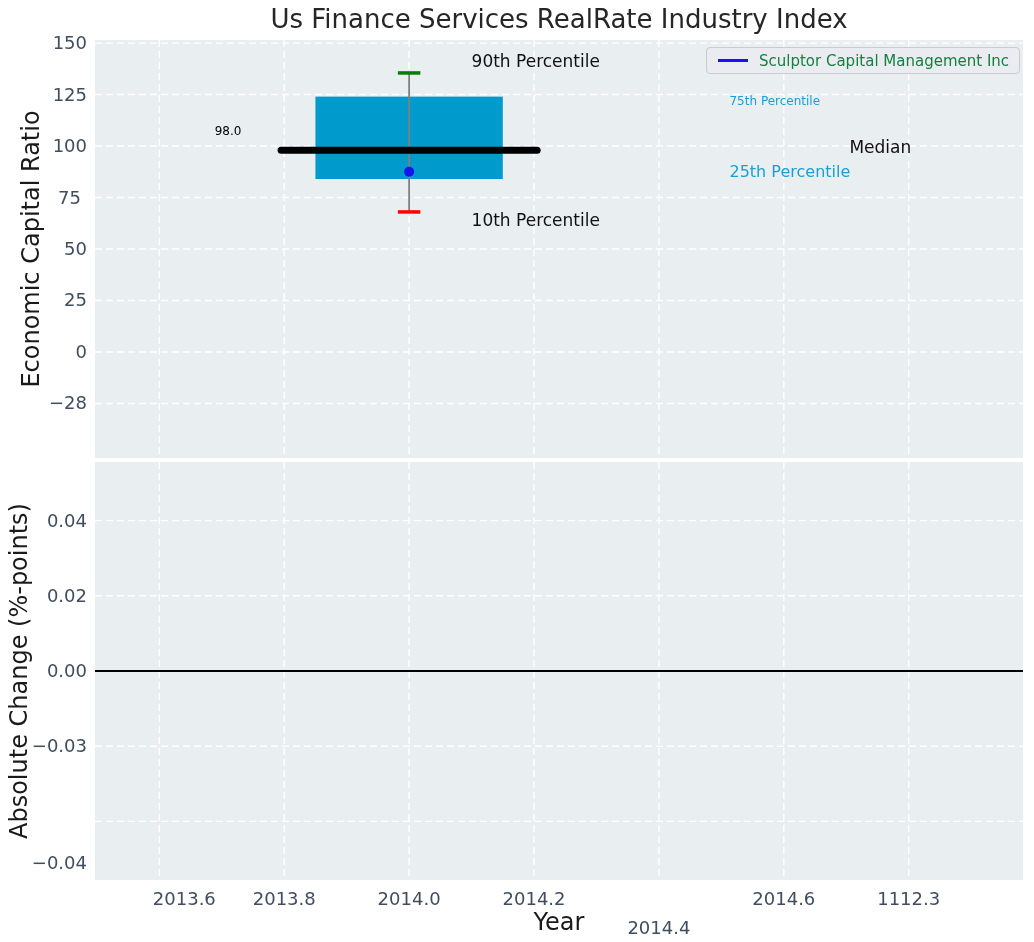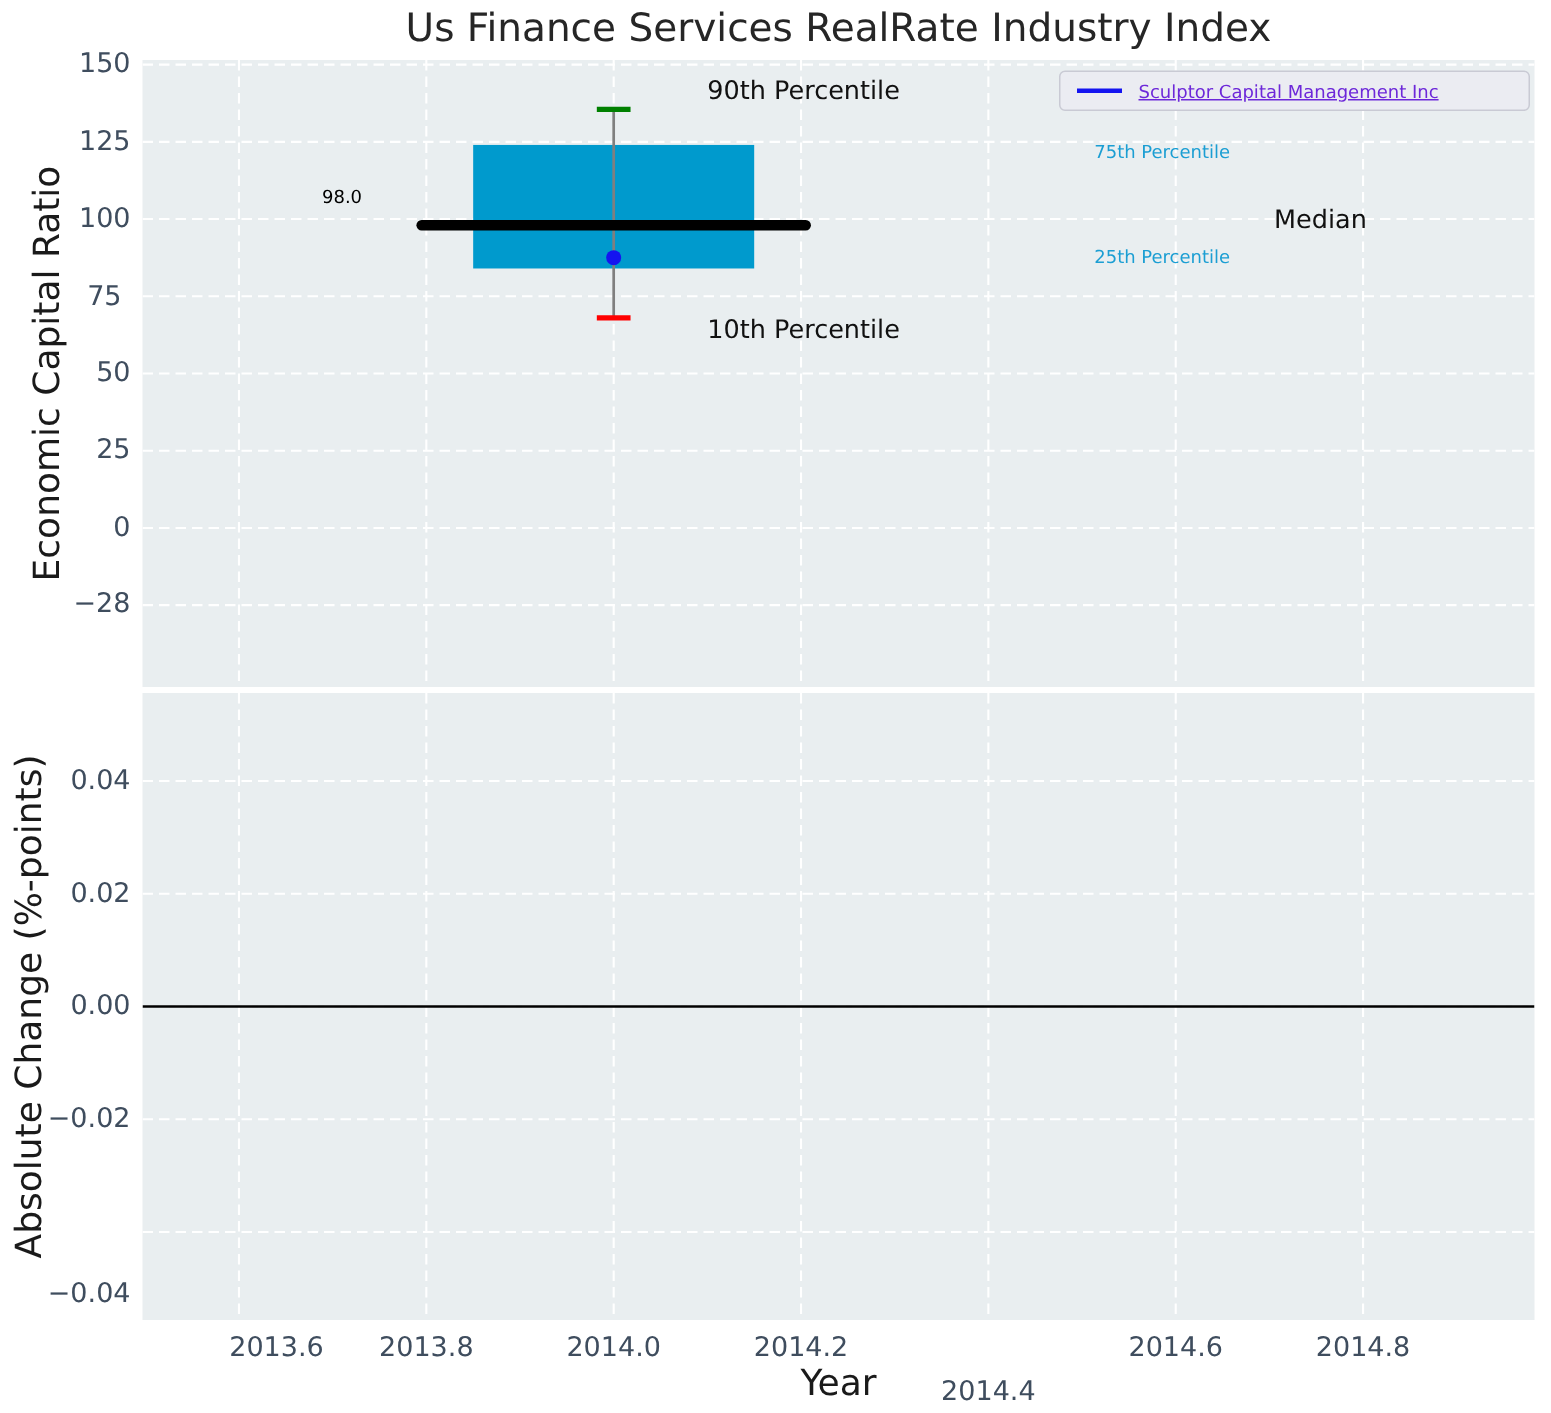--- a/index.html
+++ b/index.html
@@ -15,21 +15,21 @@
   #ylab-bottom{left:19px;top:671px;transform:translate(-50%,-50%) rotate(-90deg);}
   .xlab{position:absolute;left:559px;top:908px;transform:translateX(-50%);color:#1A1A1A;font-size:24px;}
   .tick{position:absolute;color:#3F4D5E;font-size:18px;line-height:1;white-space:nowrap;}
   .tick.ty{transform:translate(-100%,-50%);}
   .tick.tx{transform:translate(-50%,0);}
   .ann{position:absolute;white-space:nowrap;line-height:1.15;}
   .legend{position:absolute;left:706px;top:47px;width:314px;height:27px;box-sizing:border-box;
           background:#EBECF2;border:1px solid #C9CAD4;border-radius:4px;
           display:flex;align-items:center;padding:0 11px;gap:11px;}
   .legend-line{width:30px;height:0;border-top:3px solid #1414F0;flex:0 0 auto;}
-  .legend-label{font-size:12px;color:#6d28d9;white-space:nowrap;text-decoration:underline;}
+  .legend-label{font-size:15px;color:#15803d;white-space:nowrap;}
 </style>
 </head>
 <body>
 
 <div class="fig">
   <div class="title">Us Finance Services RealRate Industry Index</div>
 
   <div class="ylab" id="ylab-top">Economic Capital Ratio</div>
   <div class="ylab" id="ylab-bottom">Absolute Change (%-points)</div>
   <div class="xlab">Year</div>
@@ -74,40 +74,40 @@
         <line x1="0" x2="928" y1="284.1798561151079" y2="284.1798561151079" stroke="#FFFFFF" stroke-width="1.4" stroke-dasharray="7 4"></line>
         <line x1="0" x2="928" y1="359.35971223021585" y2="359.35971223021585" stroke="#FFFFFF" stroke-width="1.4" stroke-dasharray="7 4"></line>
         <line x1="0" x2="928" y1="209" y2="209" stroke="#000000" stroke-width="1.8"></line>
       </svg>
     </div>
 
   <div class="ann" style="left: 471.571px; top: 61.6207px; font-size: 17px; color: rgb(17, 17, 17); transform: translateY(-50%);">90th Percentile</div>
   <div class="ann" style="left: 471.571px; top: 221.202px; font-size: 17px; color: rgb(17, 17, 17); transform: translateY(-50%);">10th Percentile</div>
   <div class="ann" style="left: 849.39px; top: 148.103px; font-size: 17px; color: rgb(17, 17, 17); transform: translateY(-50%); text-align: right;">Median</div>
   <div class="ann" style="left: 729.487px; top: 101.773px; font-size: 12px; color: rgb(27, 158, 211); transform: translateY(-50%);">75th Percentile</div>
-  <div class="ann" style="left: 729.487px; top: 171.783px; font-size: 12px; color: rgb(27, 158, 211); transform: translateY(-50%);">25th Percentile</div>
+  <div class="ann" style="left: 729.487px; top: 171.783px; font-size: 16px; color: rgb(27, 158, 211); transform: translateY(-50%);">25th Percentile</div>
   <div class="ann" style="left: 228.017px; top: 131.631px; font-size: 12px; color: rgb(0, 0, 0); transform: translate(-50%, -50%);">98.0</div>
 
   <div class="legend">
     <span class="legend-line"></span>
     <span class="legend-label">Sculptor Capital Management Inc</span>
   </div>
 <span class="tick ty" style="left: 87px; top: 43.0887px;">150</span>
     <span class="tick ty" style="left: 87px; top: 94.5665px;">125</span>
     <span class="tick ty" style="left: 87px; top: 146.044px;">100</span>
     <span class="tick ty" style="left: 81px; top: 197.522px;">75</span>
     <span class="tick ty" style="left: 87px; top: 249px;">50</span>
     <span class="tick ty" style="left: 87px; top: 300.478px;">25</span>
     <span class="tick ty" style="left: 87px; top: 351.956px;">0</span>
     <span class="tick ty" style="left: 87px; top: 403.433px;">−28</span>
     <span class="tick ty" style="left: 87px; top: 520.64px;">0.04</span>
     <span class="tick ty" style="left: 87px; top: 595.82px;">0.02</span>
     <span class="tick ty" style="left: 87px; top: 671px;">0.00</span>
-    <span class="tick ty" style="left: 87px; top: 746.18px;">−0.02</span>
+    <span class="tick ty" style="left: 87px; top: 746.18px;">−0.03</span>
     <span class="tick ty" style="left: 87px; top: 821.36px; margin-top: 42px;">−0.04</span>
     <span class="tick tx" style="left: 159.323px; top: 890px; margin-left: 25px;">2013.6</span>
     <span class="tick tx" style="left: 284.222px; top: 890px;">2013.8</span>
     <span class="tick tx" style="left: 409.121px; top: 890px;">2014.0</span>
     <span class="tick tx" style="left: 534.02px; top: 890px;">2014.2</span>
     <span class="tick tx" style="left: 658.919px; top: 890px; margin-top: 29px;">2014.4</span>
     <span class="tick tx" style="left: 783.818px; top: 890px;">2014.6</span>
-    <span class="tick tx" style="left: 908.717px; top: 890px;">2014.8</span>
+    <span class="tick tx" style="left: 908.717px; top: 890px;">1112.3</span>
   </div>
 
 </body></html>

